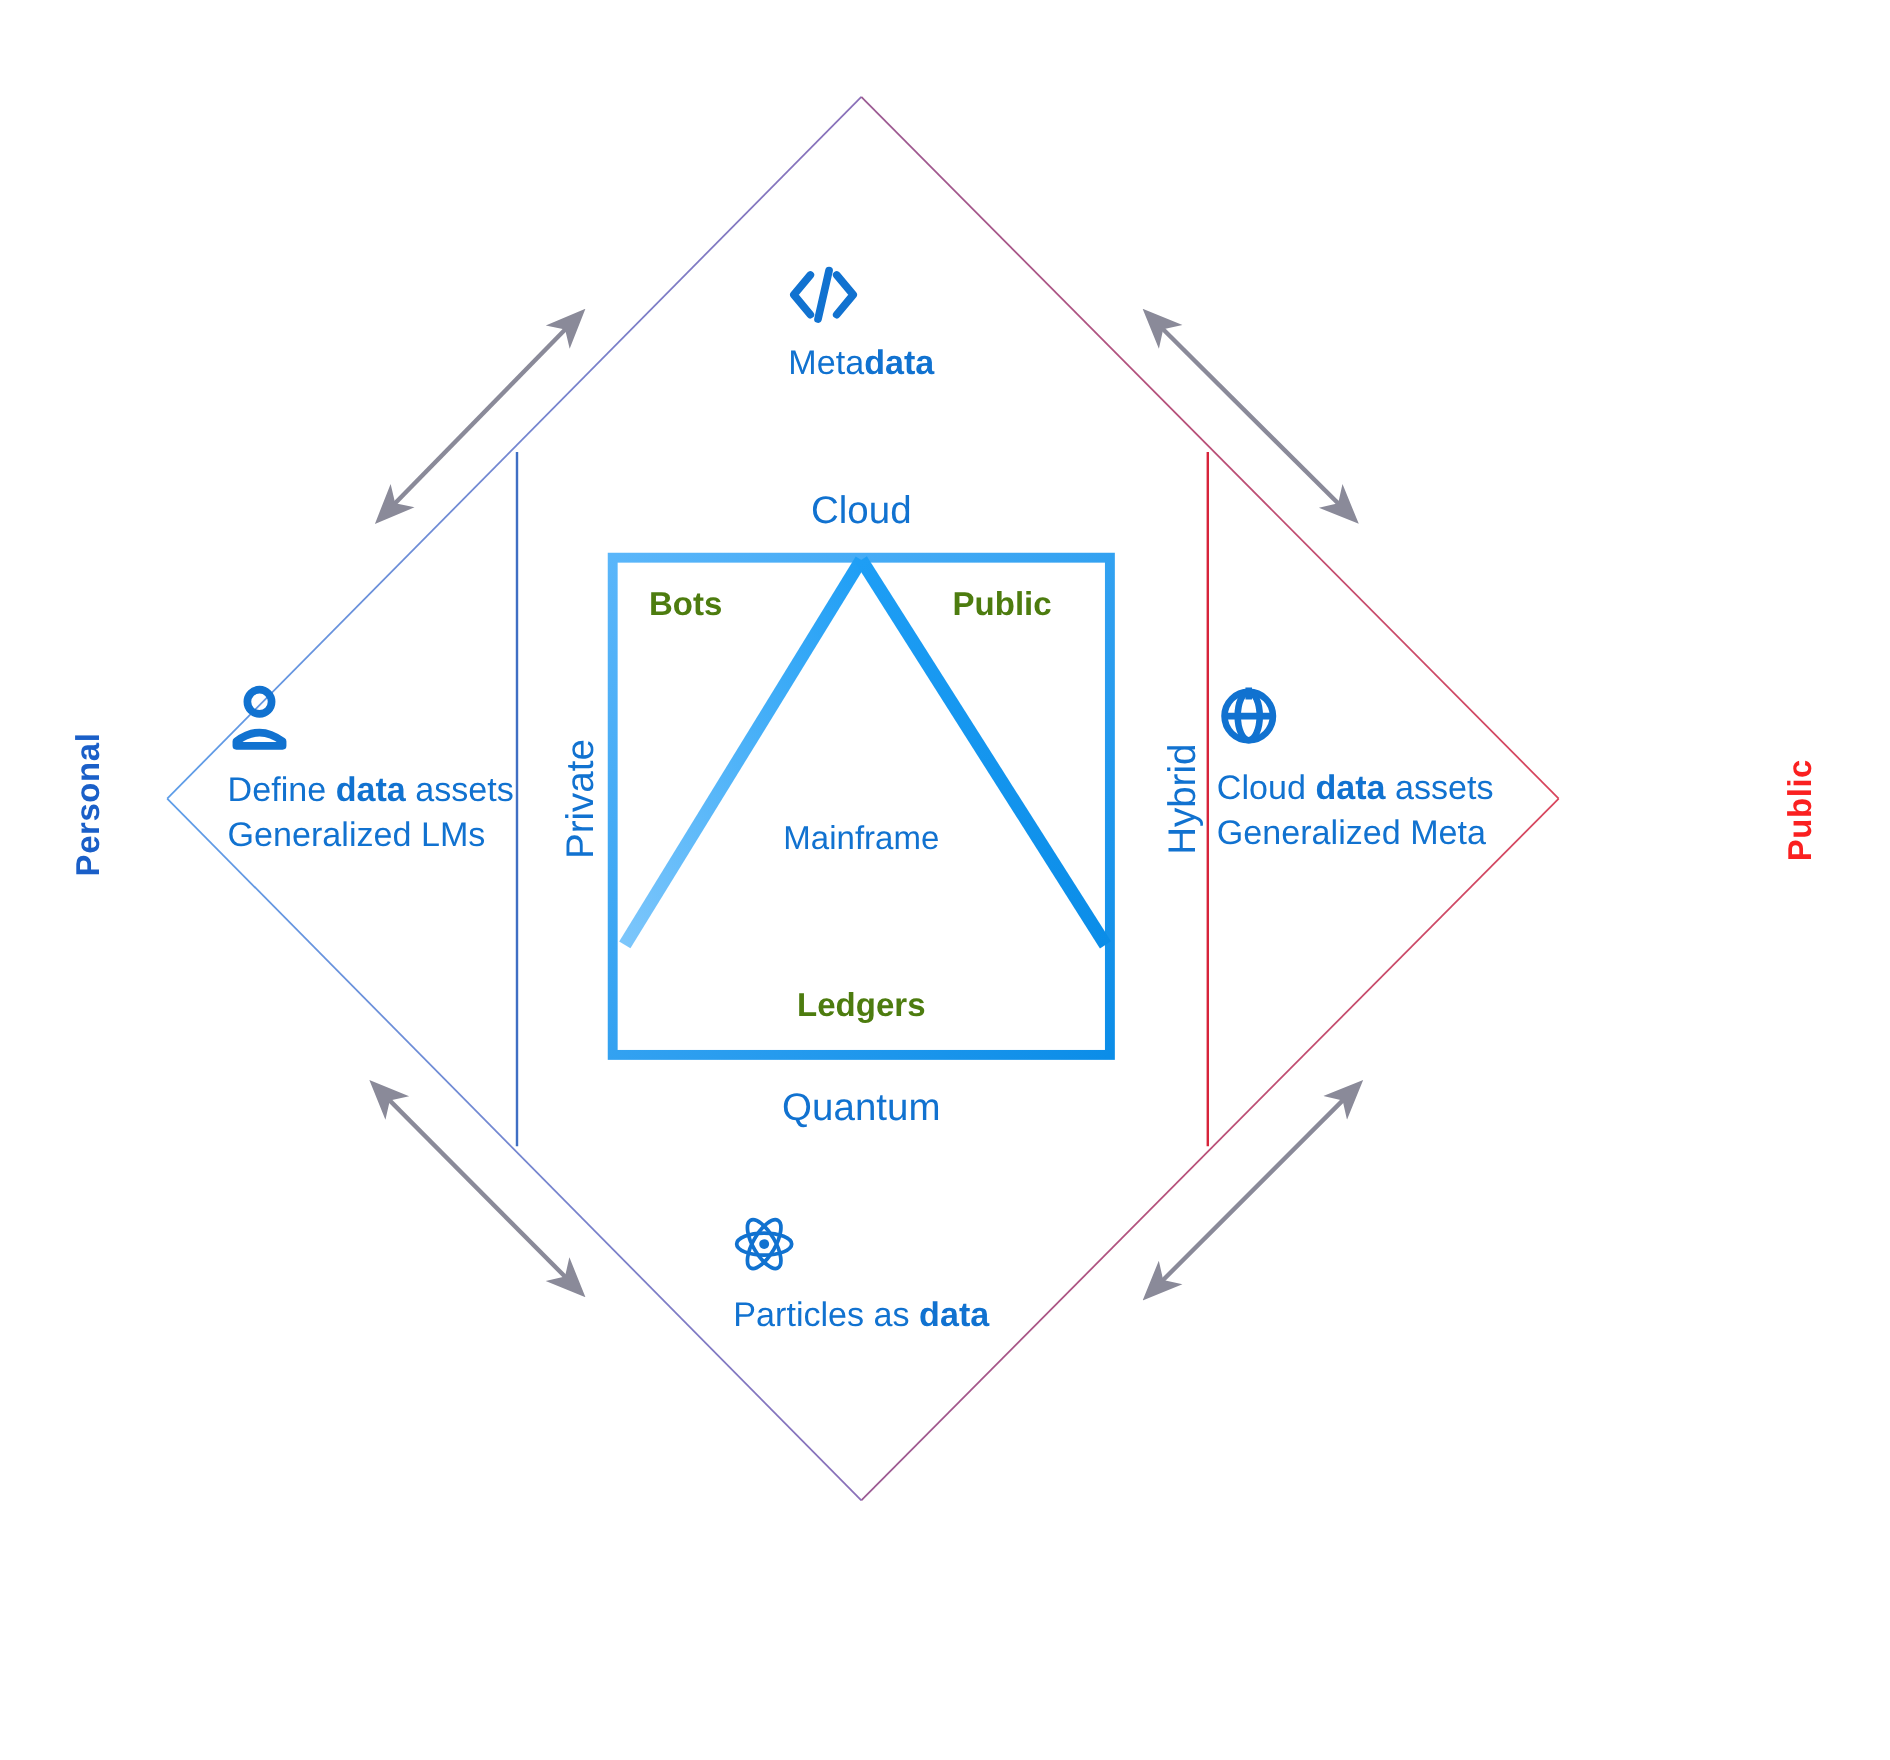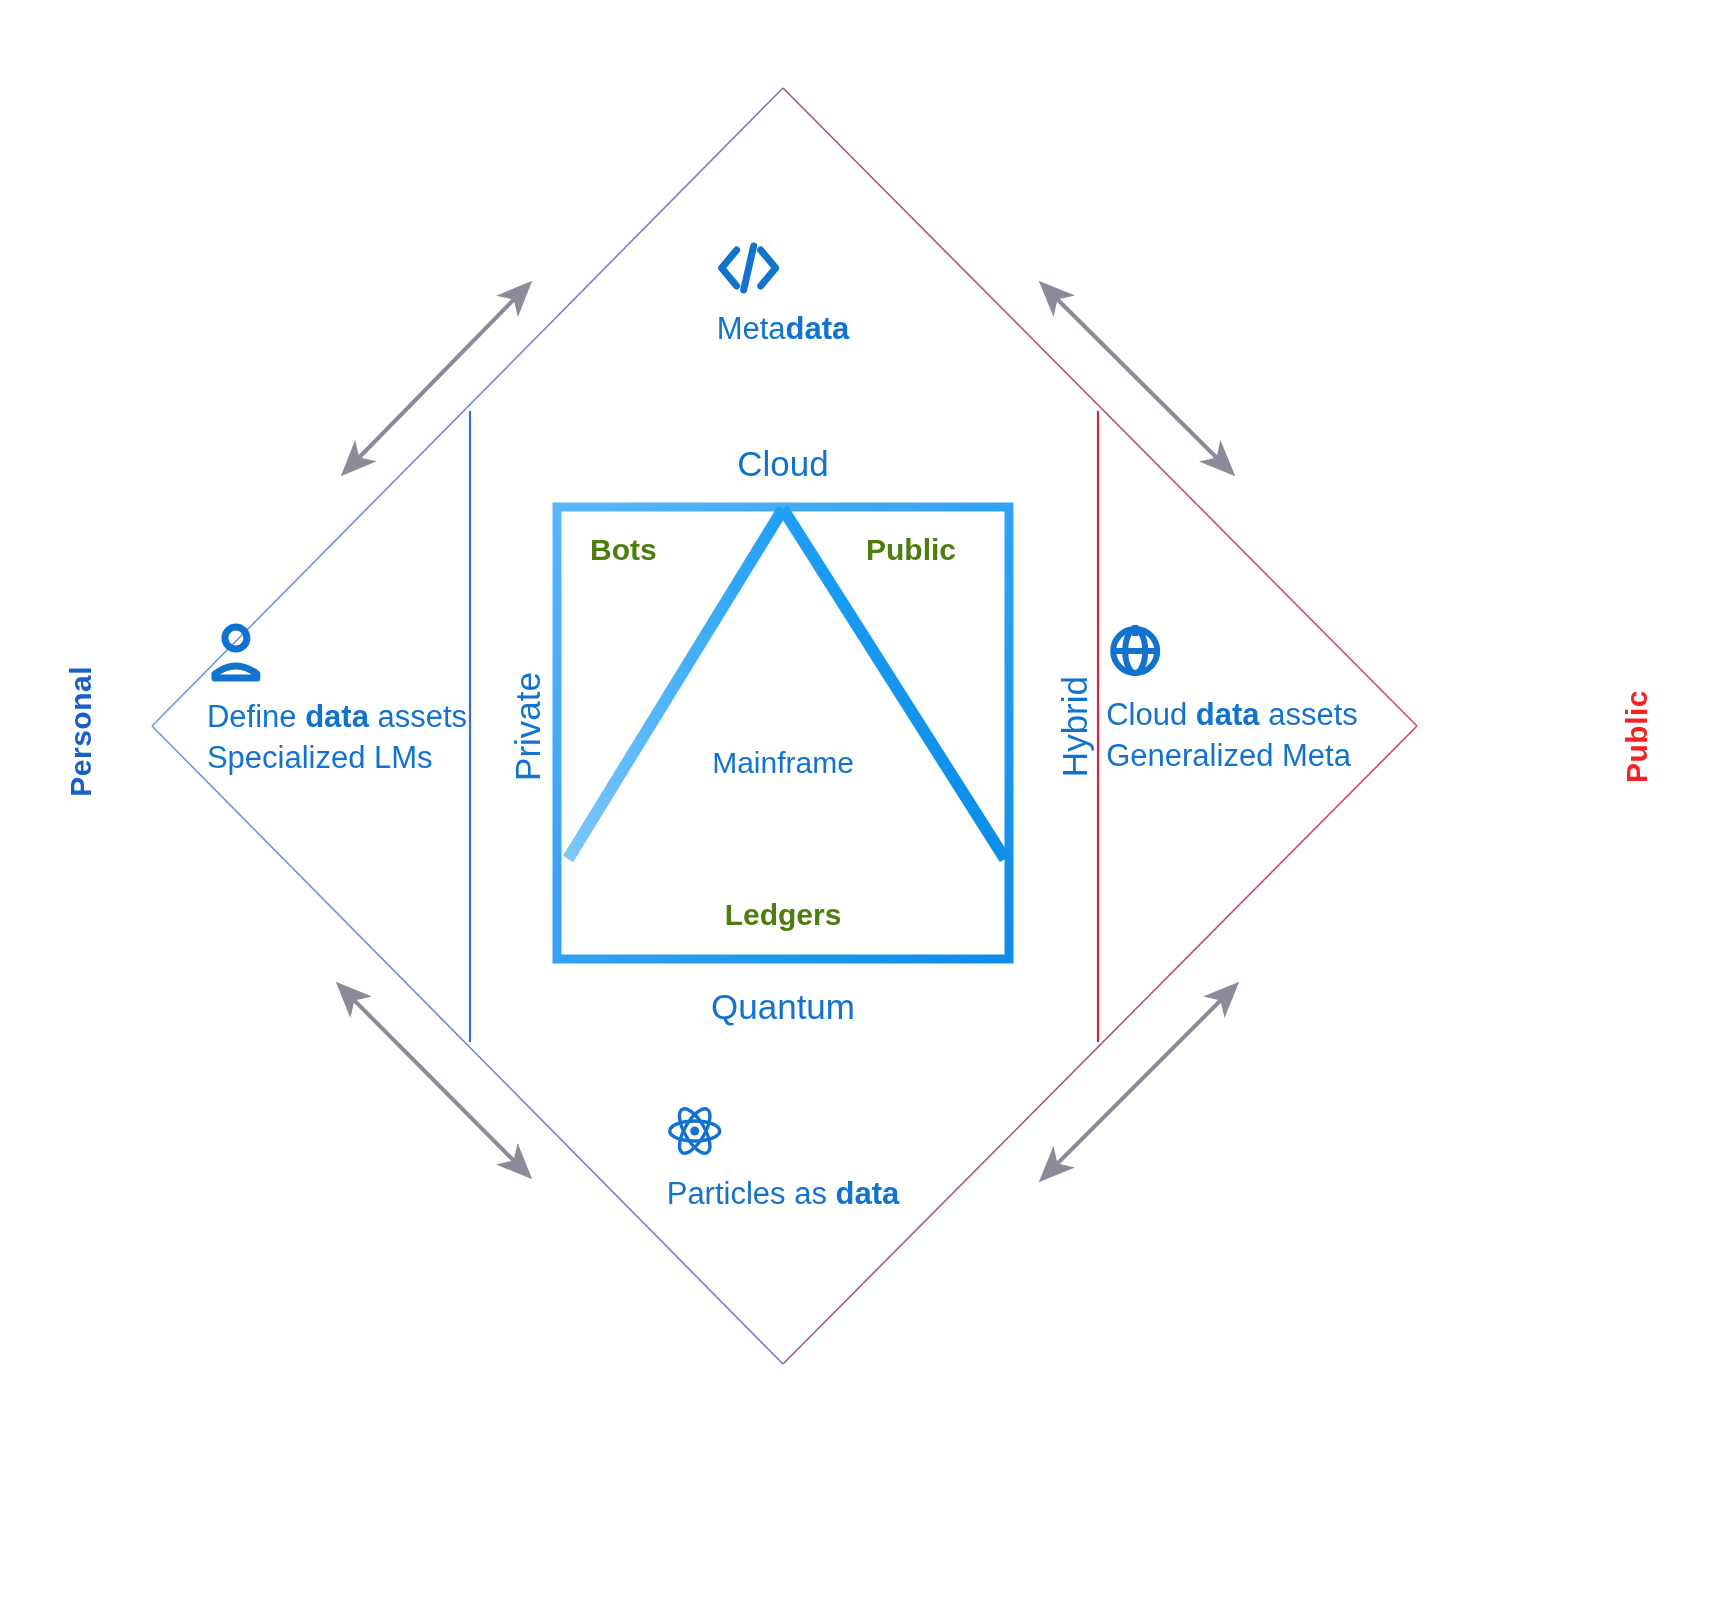--- a/index.html
+++ b/index.html
@@ -229,21 +229,21 @@
       <svg width="58" height="60" viewBox="0 0 58 60">
         <circle cx="29" cy="16" r="11" fill="none" stroke="#1172d0" stroke-width="7"></circle>
         <path d="M8 52 Q29 36 50 52 L50 56 L8 56 Z" fill="none" stroke="#1172d0" stroke-width="7" stroke-linejoin="round"></path>
       </svg>
     </span>
     <div class="caption">
       <div>
         <span>Define </span><b>data</b><span> assets</span>
       </div>
       <div>
-        <span>Specialized LMs</span>
+        <span>Generalized LMs</span>
       </div>
     </div>
   </div>
 
   <div class="quad quad-right">
     <span class="icon">
       <svg width="58" height="58" viewBox="0 0 58 58">
         <circle cx="29" cy="29" r="22" fill="none" stroke="#1172d0" stroke-width="6"></circle>
         <line x1="7" y1="29" x2="51" y2="29" stroke="#1172d0" stroke-width="6"></line>
         <ellipse cx="29" cy="29" rx="10" ry="22" fill="none" stroke="#1172d0" stroke-width="6"></ellipse>

